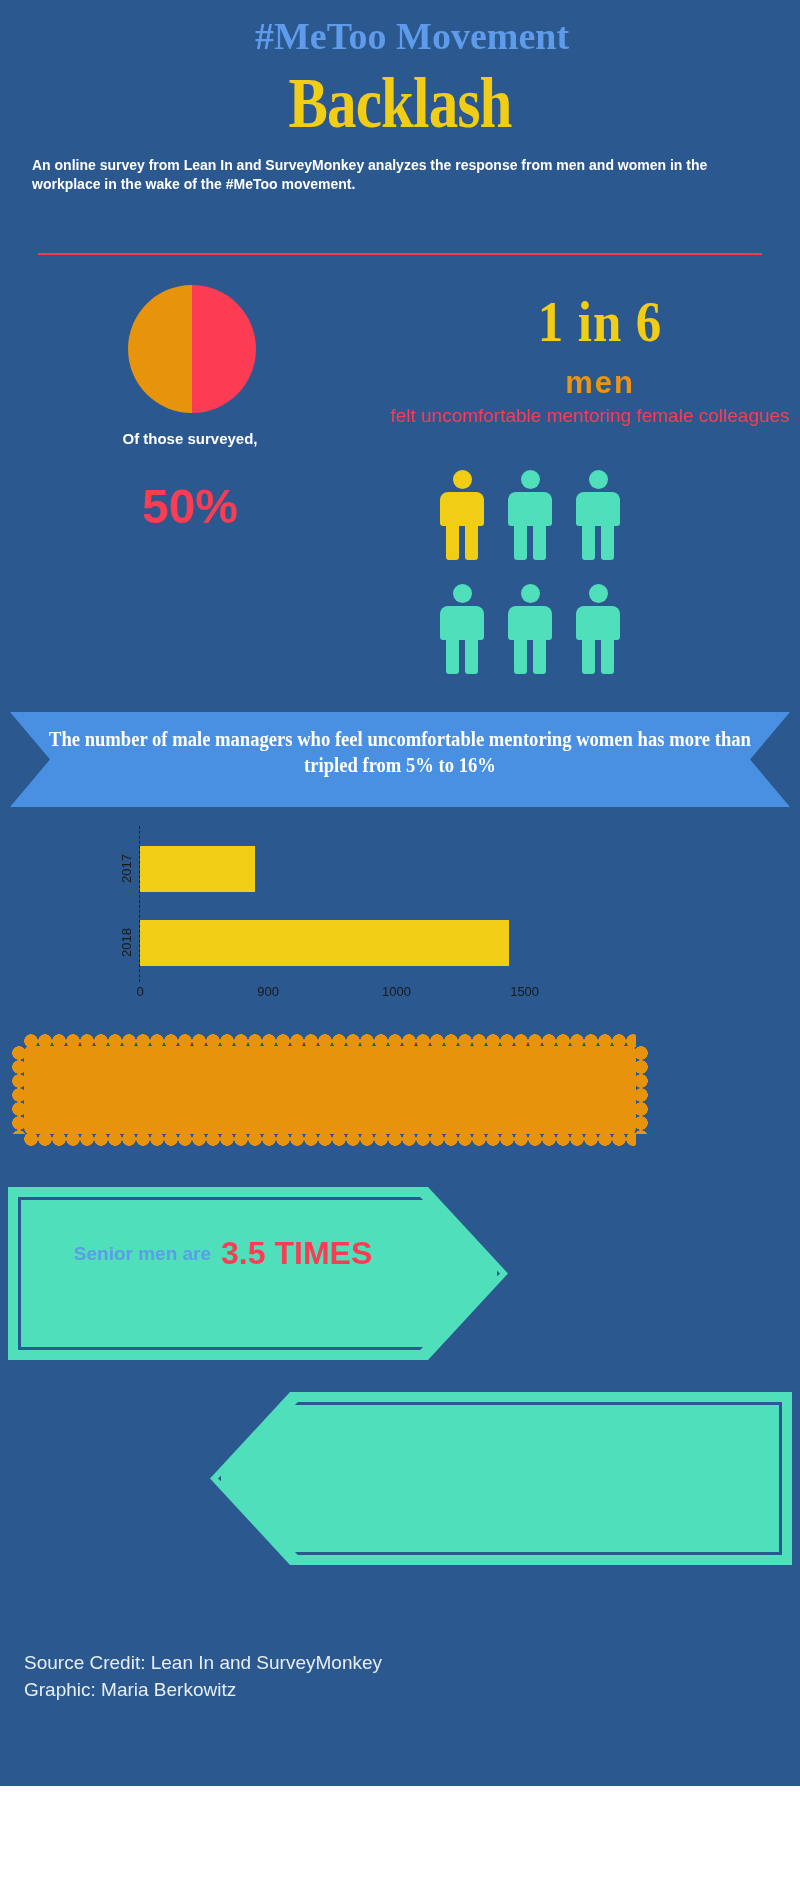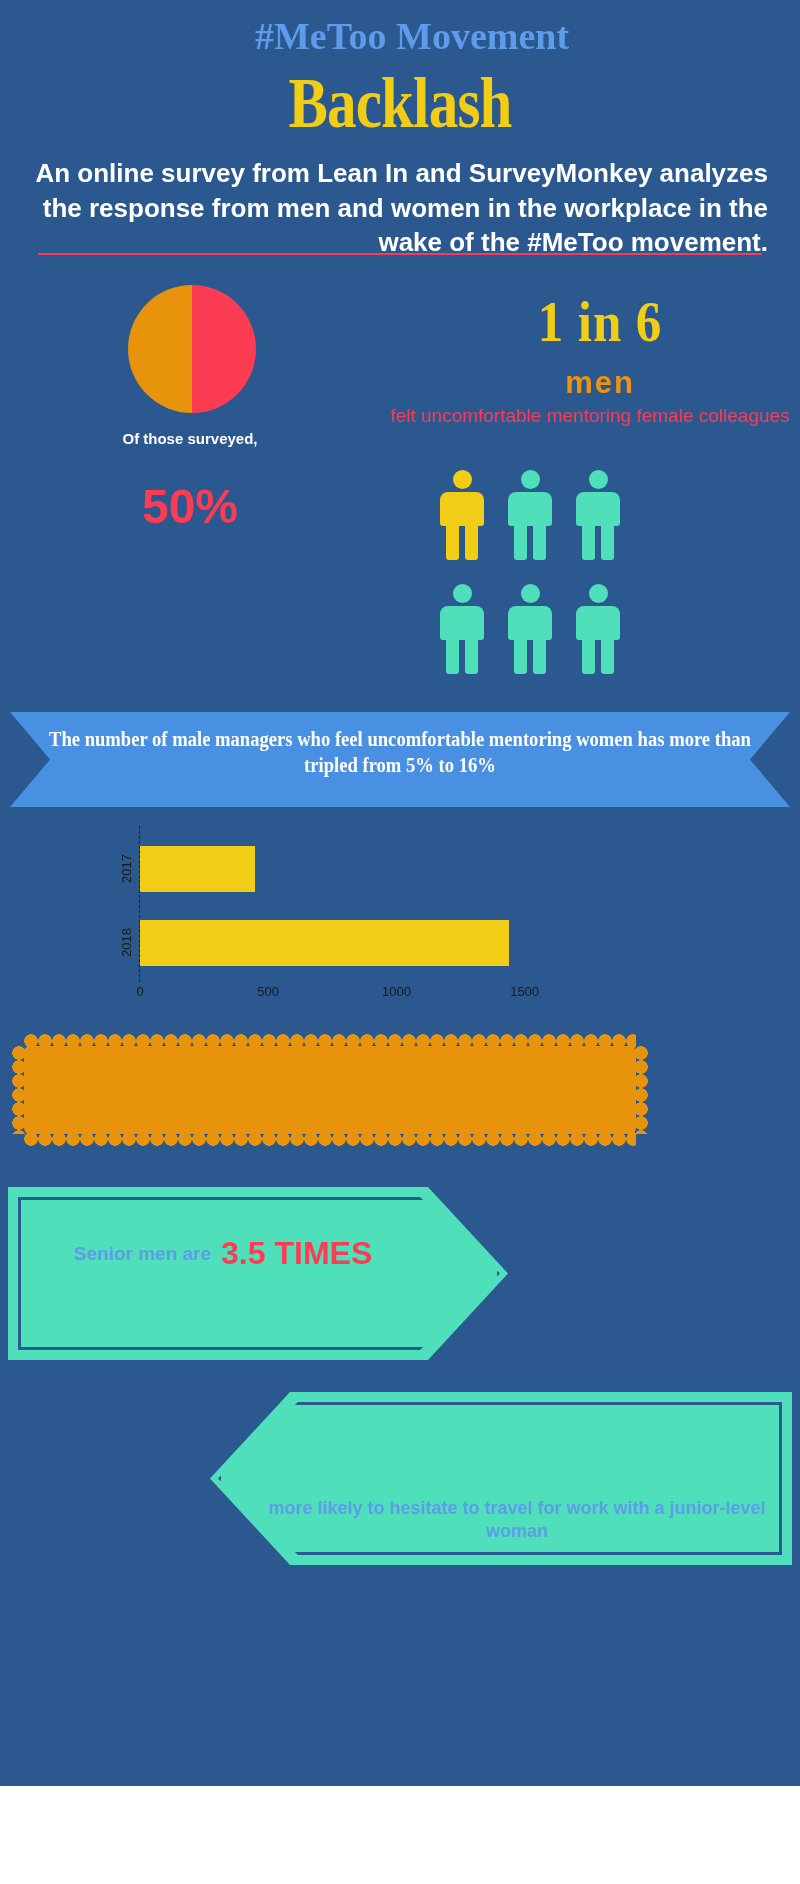--- a/index.html
+++ b/index.html
@@ -20,22 +20,22 @@
     font-family:"Liberation Serif", serif; font-weight:700;
     font-size:38px; color:#5e9bea; letter-spacing:0px;padding-left:24px;
   }
   .bigtitle{
     position:absolute; left:0; top:62px; width:800px; text-align:center;
     font-family:"Liberation Serif", serif; font-weight:700;
     font-size:72px; color:#f2cd16; letter-spacing:-1px;
     transform:scaleX(0.82); transform-origin:center top;
   }
   .lede{
-    position:absolute; left:32px; top:156px; width:736px; text-align:right;
-    font-size:26px; font-weight:700; color:#ffffff; line-height:1.33;
+    position:absolute; left:32px; top:156px; width:736px; text-align:left;
+    font-size:14px; font-weight:700; color:#ffffff; line-height:1.33;
   }
   .rule{
     position:absolute; left:38px; top:253px; width:724px; height:2px;
     background:#f93a52;
   }
 
   
   .pie{
     position:absolute; left:128px; top:285px; width:128px; height:128px;
     border-radius:50%; overflow:hidden;
@@ -273,39 +273,42 @@
   <div class="banner-text">The number of male managers who feel uncomfortable mentoring women has more than tripled from 5% to 16%</div>
 
   <div class="chart">
     <div class="axisline"></div>
     <div class="bar b2017" style="width: 115.385px; background: rgb(242, 205, 22);"></div>
     <div class="bar b2018" style="width: 369.231px; background: rgb(242, 205, 22);"></div>
     <div class="ylab y2017">2017</div>
     <div class="ylab y2018">2018</div>
     <div class="xticks">
         <span class="xtick" style="left: 140px;">0</span>
-        <span class="xtick" style="left: 268.205px;">500</span>
+        <span class="xtick" style="left: 268.205px;">900</span>
         <span class="xtick" style="left: 396.41px;">1000</span>
         <span class="xtick" style="left: 524.615px;">1500</span>
       </div>
   </div>
 
   <div class="scallop">
     <div class="scallop-side left"></div>
     <div class="scallop-side right"></div>
   </div>
 
   <div class="arrowR"></div>
   <div class="arrowR-in"></div>
   <div class="arrowR-hd">
     <span class="pre">Senior men are</span><span class="num">3.5 TIMES</span>
   </div>
 
   <div class="arrowL"></div>
   <div class="arrowL-in"></div>
-  <div class="arrowL-body">more likely to hesitate to travel for work with a junior-level woman</div>
-
+
+  <div class="credits">
+    <div>Source Credit: Lean In and SurveyMonkey</div>
+    <div>Graphic: Maria Berkowitz</div>
+  </div>
 </div>
 
 <div class="footer">
   
   
 </div>
 
 </body></html>

